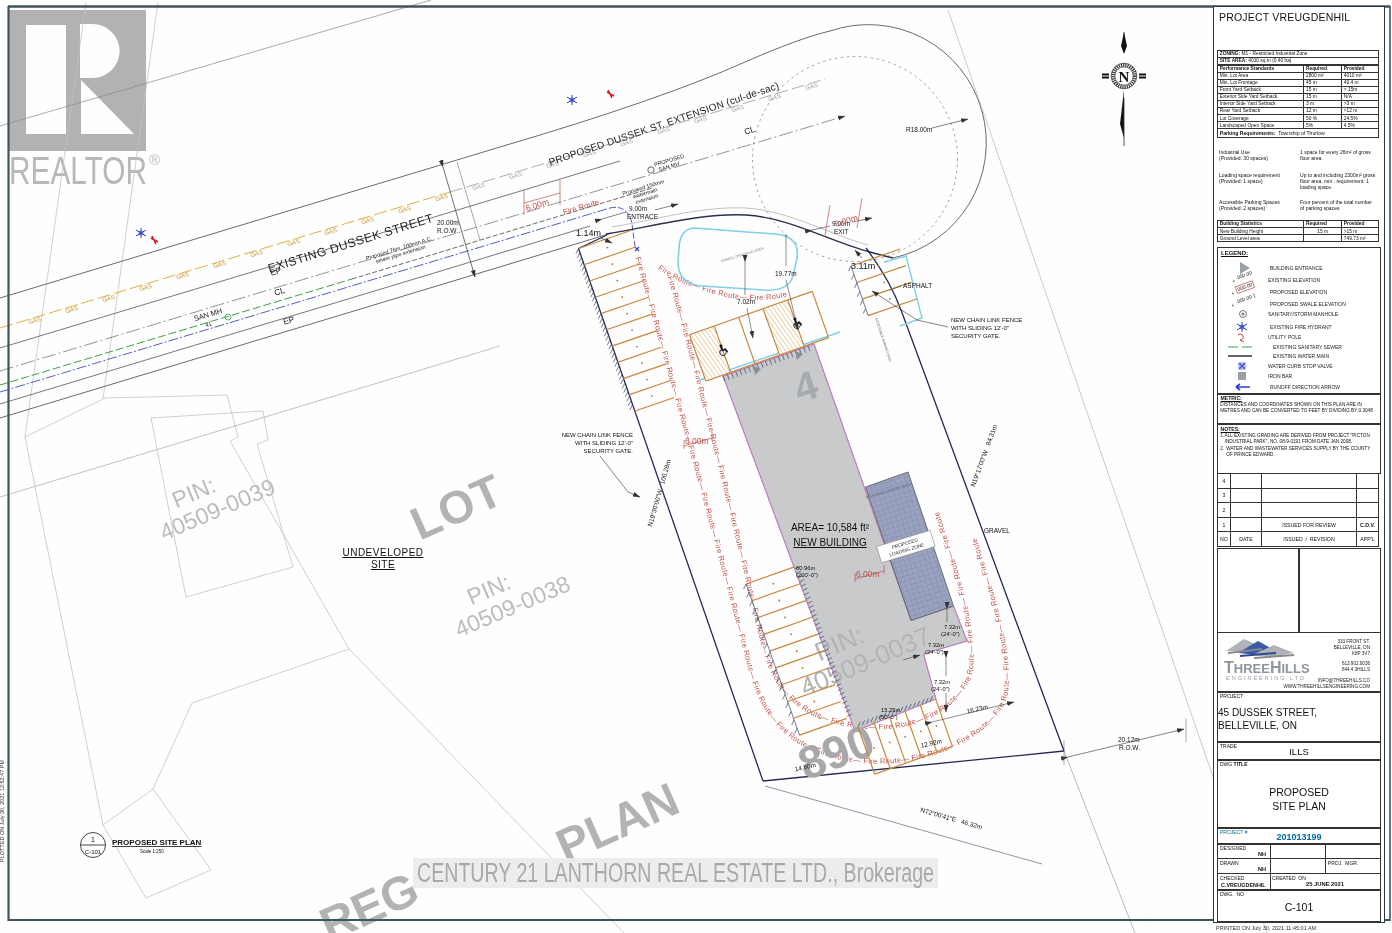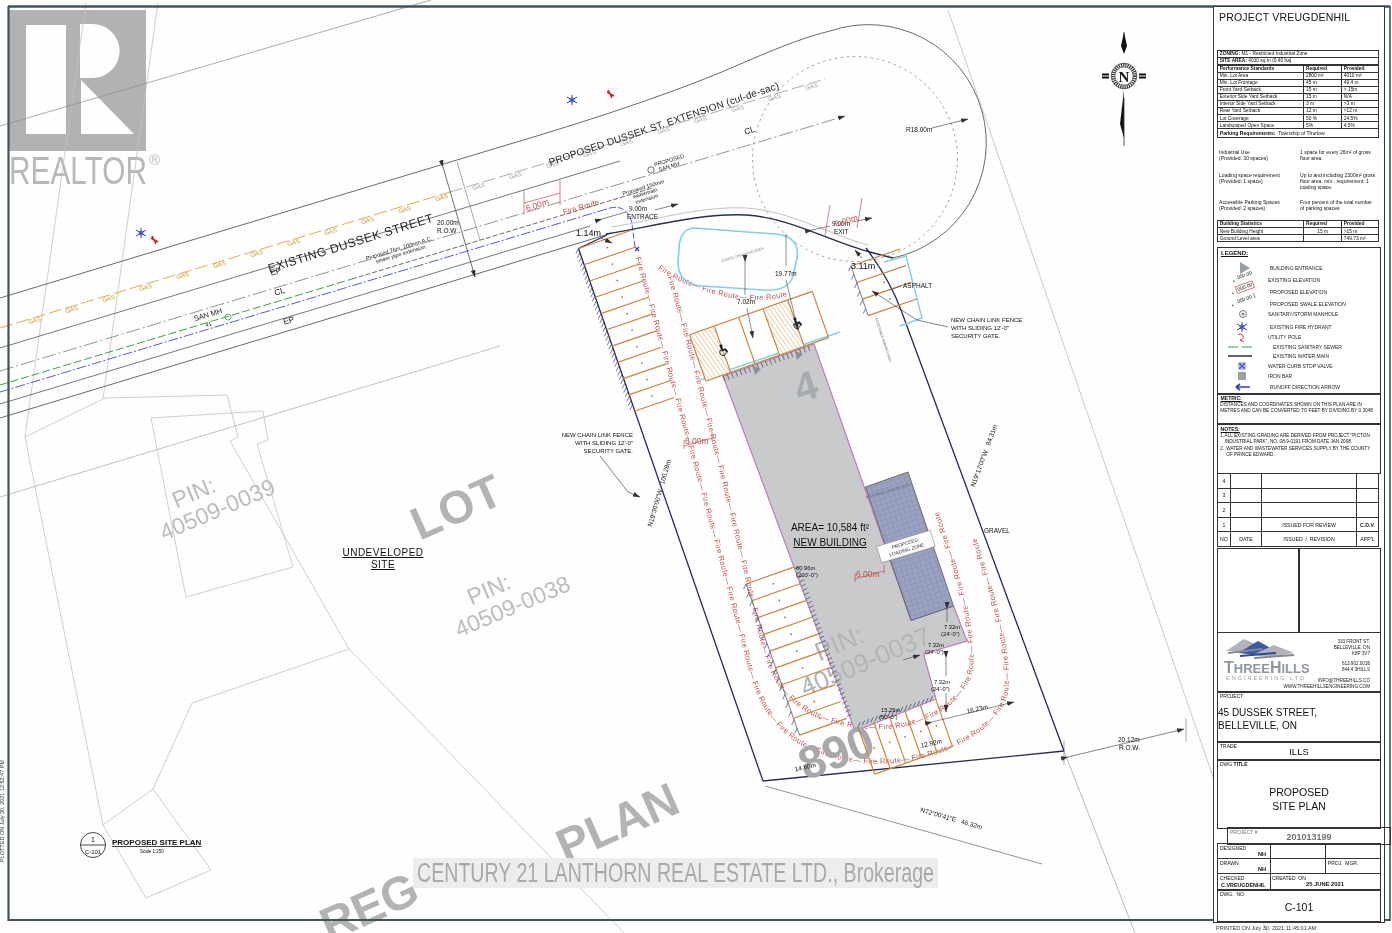--- a/index.html
+++ b/index.html
@@ -731,21 +731,21 @@
   <div style="position:absolute;left:3px;top:734px;width:162px;height:18px;border:0.8px solid #333;color:#111;">
     <div style="position:absolute;left:2px;top:1px;font-size:5px;">TRADE</div>
     <div style="position:absolute;left:0;top:4px;width:100%;text-align:center;font-size:9.5px;">ILLS</div>
   </div>
 
   <div style="position:absolute;left:3px;top:752px;width:162px;height:68px;border:0.8px solid #333;color:#111;">
     <div style="position:absolute;left:2px;top:1px;font-size:5px;">DWG <b>TITLE</b></div>
     <div style="position:absolute;left:0;top:25px;width:100%;text-align:center;font-size:10.5px;line-height:1.35;">PROPOSED<br>SITE PLAN</div>
   </div>
 
-  <div style="position:absolute;left:13px;top:820px;width:162px;height:16px;border:0.8px solid #333;color:#737373;">
+  <div style="position:absolute;left:3px;top:820px;width:162px;height:16px;border:0.8px solid #333;color:#0369a1;">
     <div style="position:absolute;left:2px;top:1px;font-size:5px;">PROJECT #</div>
     <div style="position:absolute;left:0;top:4px;width:100%;text-align:center;font-size:9px;font-weight:bold;">201013199</div>
   </div>
 
   <div style="position:absolute;left:3px;top:836px;width:162px;height:46px;border:0.8px solid #333;color:#111;font-size:5px;">
     <div style="position:absolute;left:0;top:0;width:52px;height:14px;border-right:0.8px solid #333;border-bottom:0.8px solid #333;">
       <div style="margin:1px 0 0 2px;">DESIGNED</div>
           <div style="text-align:right;margin-right:4px;font-size:5.6px;font-weight:bold;">NH</div>
     </div>
     <div style="position:absolute;left:52px;top:0;width:55px;height:14px;border-right:0.8px solid #333;border-bottom:0.8px solid #333;"></div>

